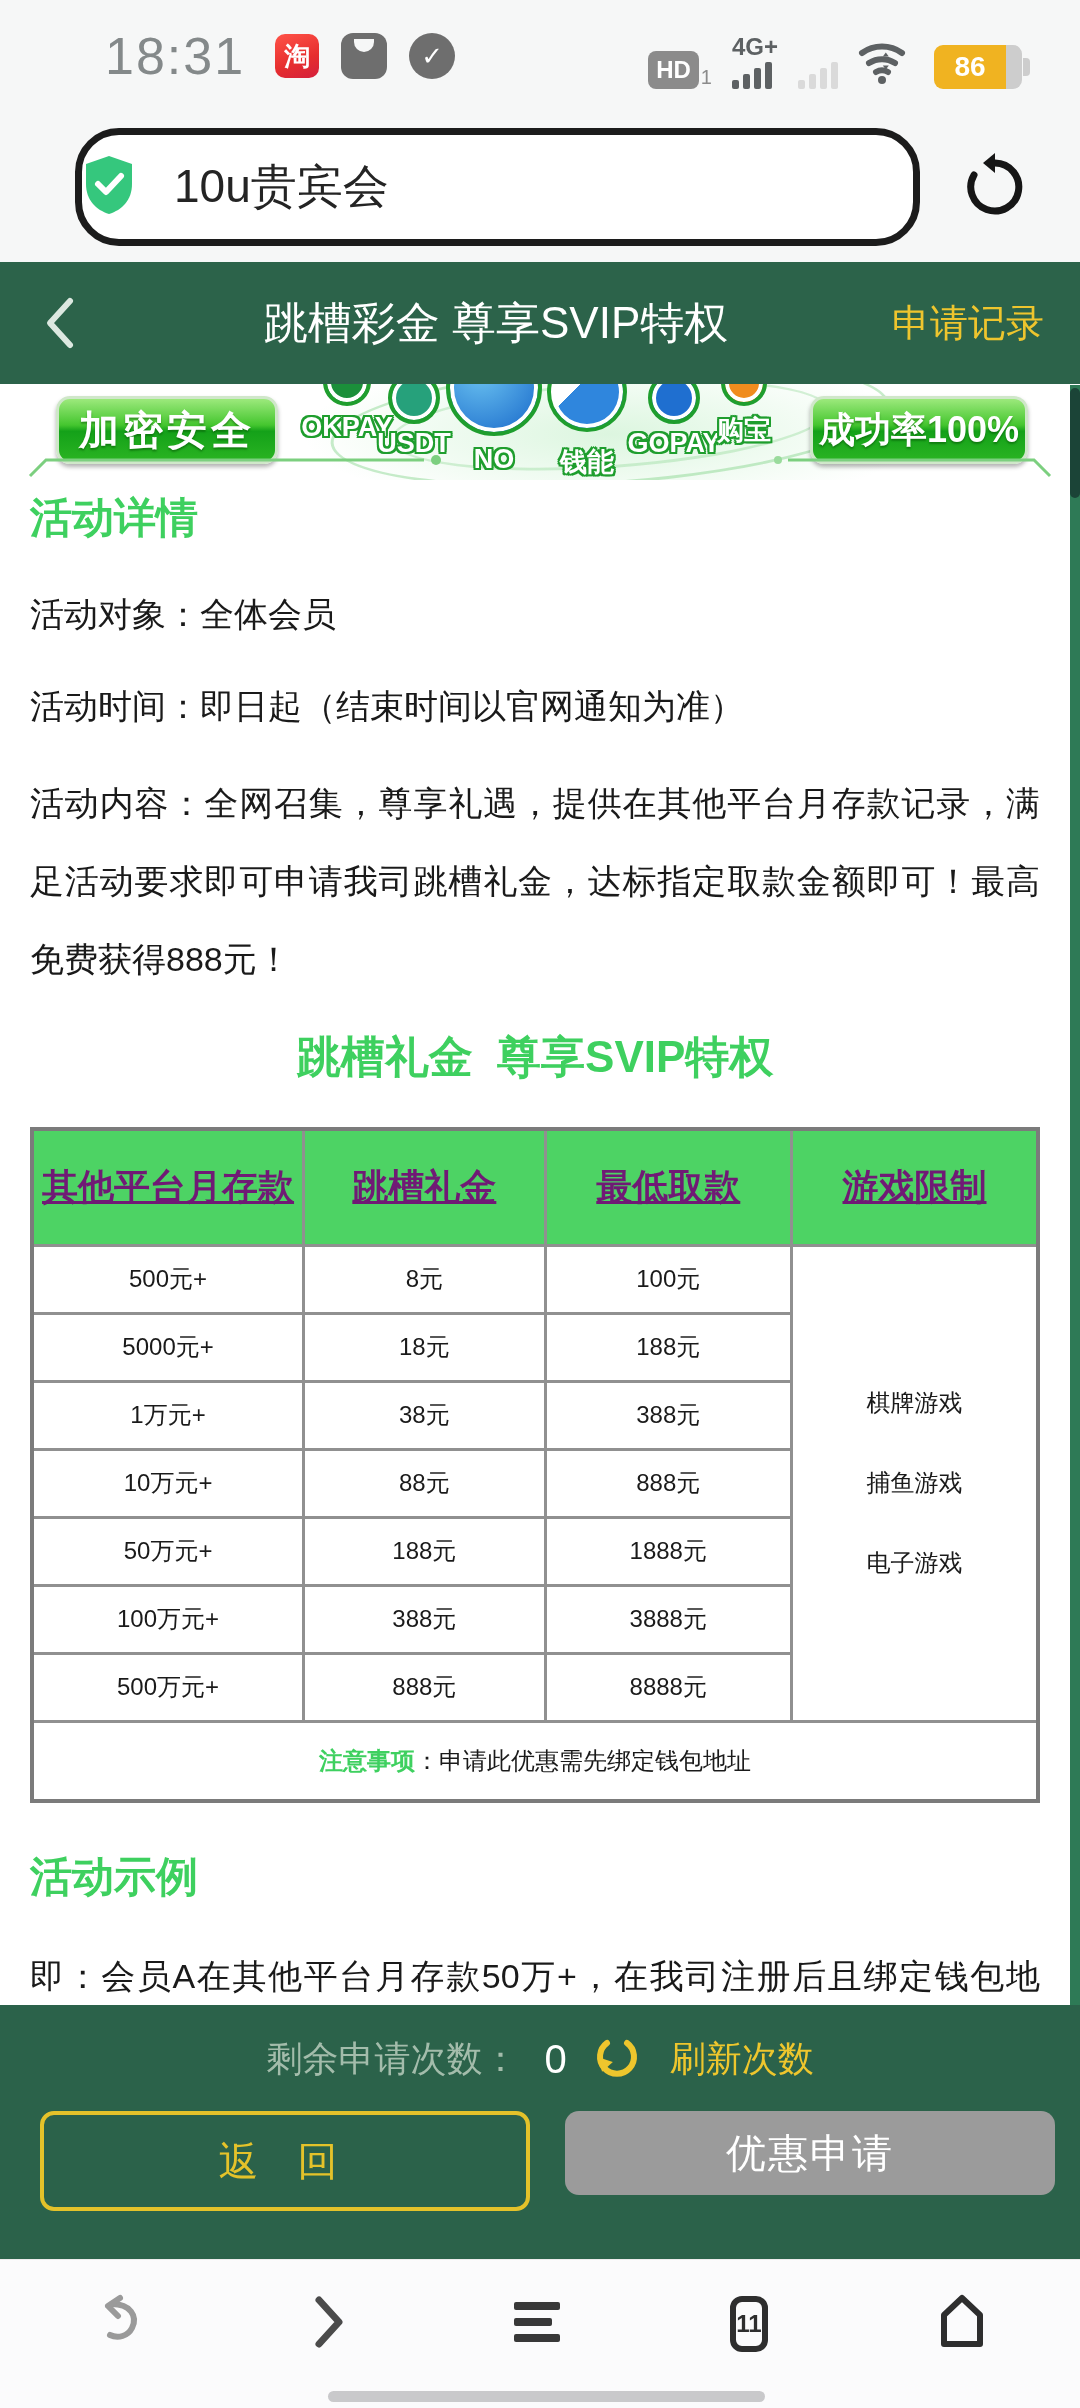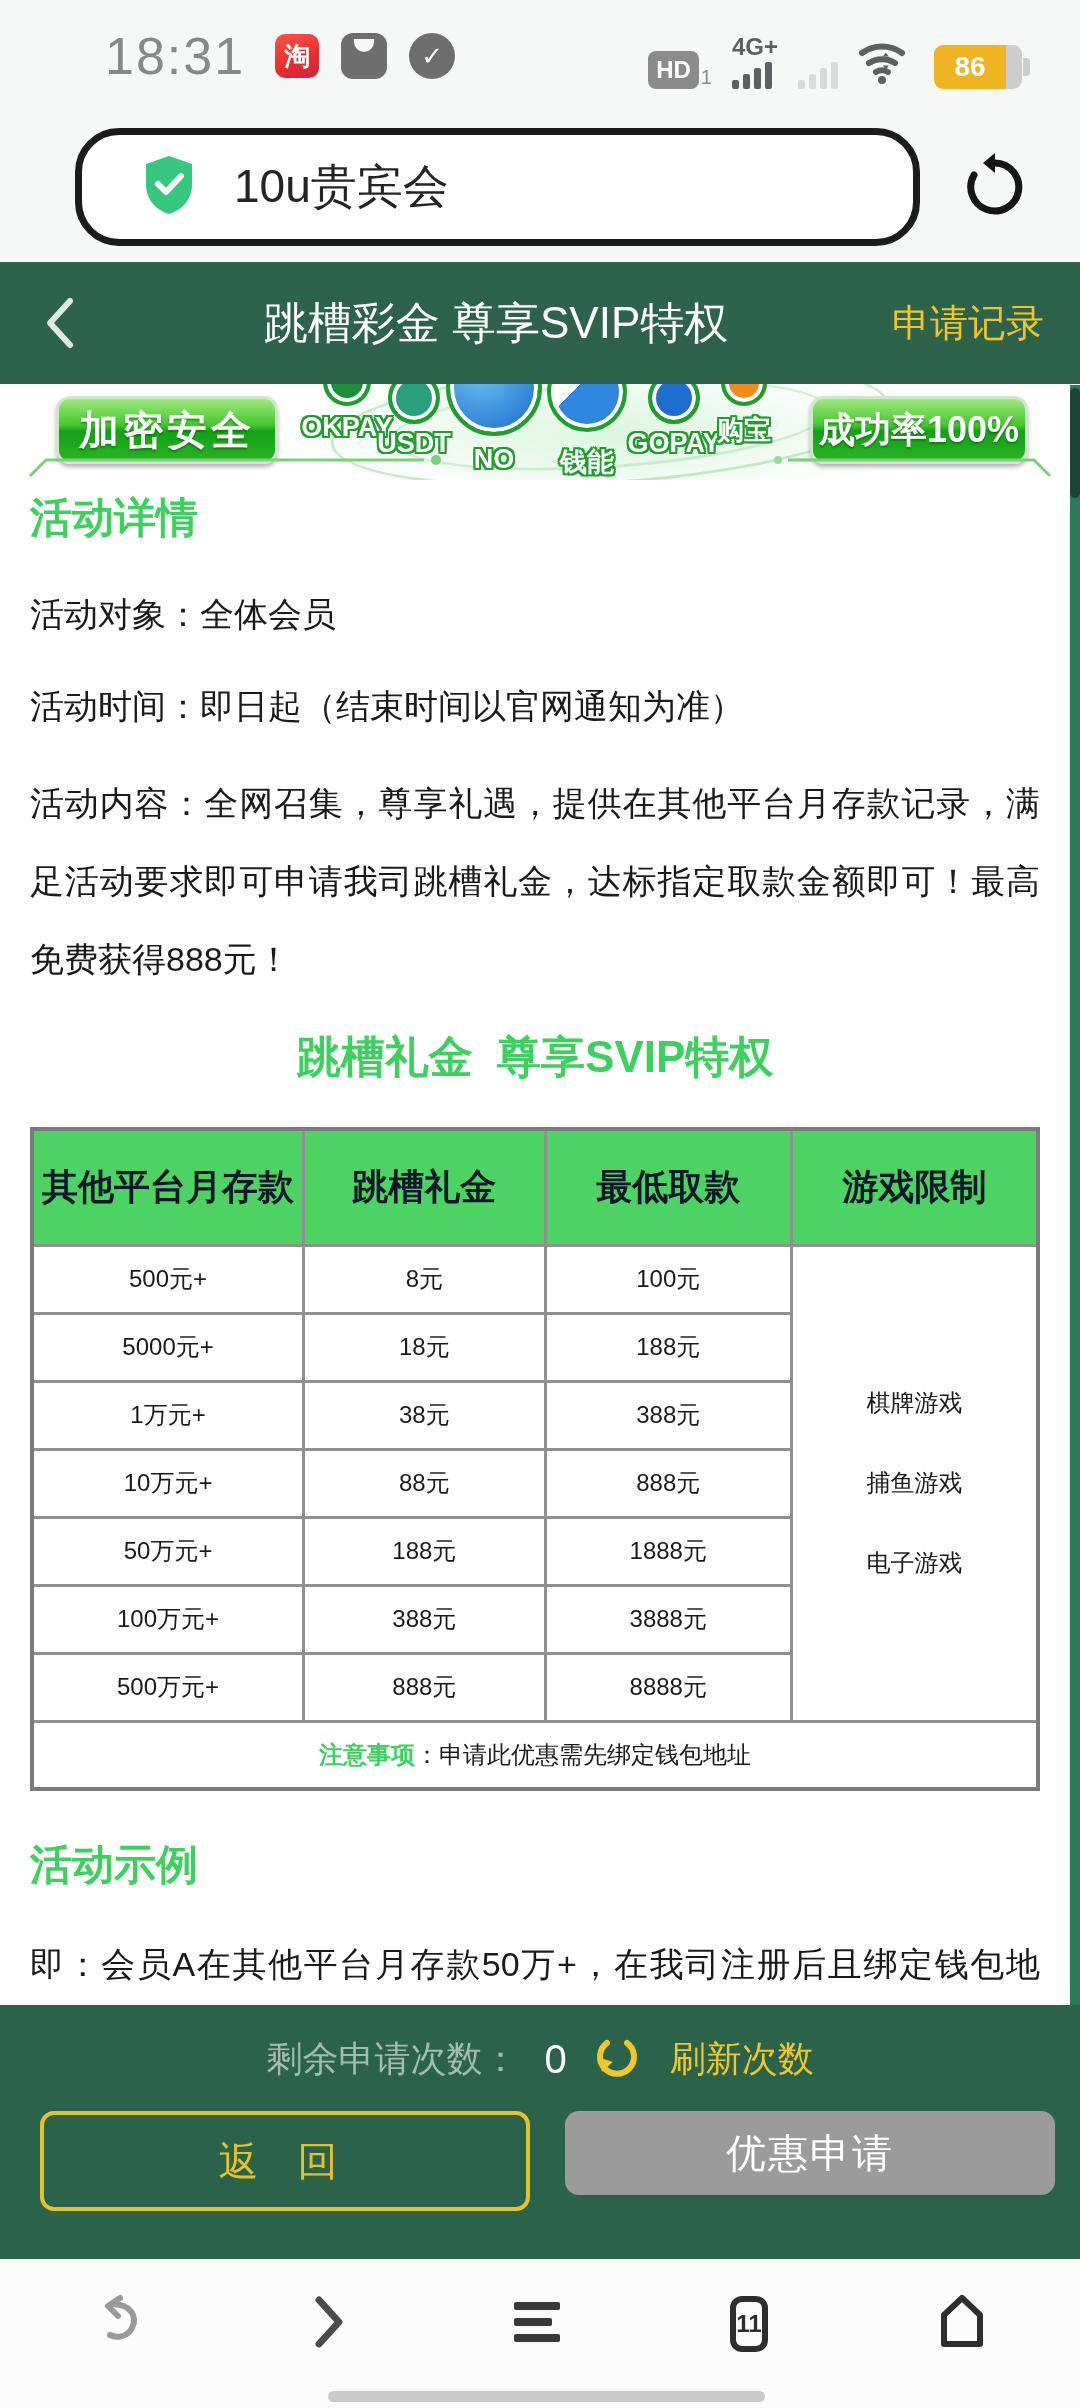--- a/index.html
+++ b/index.html
@@ -26,21 +26,21 @@
   .bars.faint i { background:#dadada; }
   .b1{height:9px;} .b2{height:15px;} .b3{height:21px;} .b4{height:27px;}
   .sb-wifi { position:relative; }
   .sb-batt { display:flex; align-items:center; position:relative; }
   .sb-batt-fill { width:72px; height:44px; background:#f0b321; border-radius:9px 0 0 9px; color:#fff; font-size:28px; font-weight:bold; display:flex; align-items:center; justify-content:center; }
   .sb-batt-rest { width:16px; height:44px; background:#cdcdcd; border-radius:0 9px 9px 0; }
   .sb-batt-cap { width:7px; height:18px; background:#cdcdcd; border-radius:0 4px 4px 0; margin-left:1px; }
 
   
   .urlrow { height:150px; background:#f6f7f7; display:flex; align-items:center; }
-  .url-pill { margin-left:75px; width:845px; height:118px; background:#fff; border:7px solid #1c1c1c; border-radius:44px; display:flex; align-items:center; padding-left:60px; }
+  .url-pill { margin-left:75px; width:845px; height:118px; background:#fff; border:7px solid #1c1c1c; border-radius:44px; display:flex; align-items:center; }
   .url-text { font-size:46px; color:#242424; margin-left:38px; }
   .refresh-btn { margin-left:30px; width:90px; display:flex; justify-content:center; }
 
   
   .appbar { height:122px; background:#2c634a; display:flex; align-items:center; }
   .appbar-back { margin-left:40px; width:60px; display:flex; }
   .appbar-title { flex:1; text-align:center; color:#ffffff; font-size:44px; white-space:pre; }
   .appbar-action { margin-right:36px; color:#eec52e; font-size:38px; }
 
   
@@ -60,25 +60,25 @@
 
   
   .content { padding:0 40px 0 30px; }
   .sec-heading { margin-top:10px; font-size:42px; font-weight:bold; color:#3ed05f; }
   .line-text { font-size:34px; color:#1a1a1a; margin-top:46px; }
   .para { font-size:34px; color:#1a1a1a; line-height:78px; margin-top:34px; text-align:justify; }
   .promo-title { margin-top:30px; text-align:center; font-size:44px; font-weight:bold; color:#3ed05f; white-space:pre; }
 
   table.offer { border-collapse:collapse; margin-top:40px; width:1010px; border:4px solid #7b7b7b; }
   table.offer th, table.offer td { border:3px solid #909090; text-align:center; }
-  table.offer th { background:#4dd364; color:#0f172a; font-size:36px; font-weight:bold; height:116px; }
+  table.offer th { background:#4dd364; color:#701a75; font-size:36px; font-weight:bold; height:116px;text-decoration:underline; }
   table.offer td { font-size:24px; color:#1a1a1a; height:68px; }
   .col1{width:27%;} .col2{width:24%;} .col3{width:24.5%;} .col4{width:24.5%;}
   .games-cell div { margin:48px 0; }
-  td.note-cell { text-align:left; padding:11px 20px; height:90px; font-size:36px; }
+  td.note-cell { text-align:left; padding:22px 20px; height:90px; font-size:36px; }
   .note-label { color:#3ed05f; font-weight:bold; }
 
   .claim-heading { margin-top:96px; }
 
   
   .scroll-track { position:absolute; right:0; top:385px; width:10px; height:1620px; background:#2e7a56; }
   .scroll-thumb { position:absolute; right:0; top:388px; width:10px; height:110px; background:#1b4437; border-radius:5px; }
 
   
   .bottom-panel { position:absolute; left:0; top:2005px; width:1080px; height:254px; background:#2b624a; z-index:6; }

